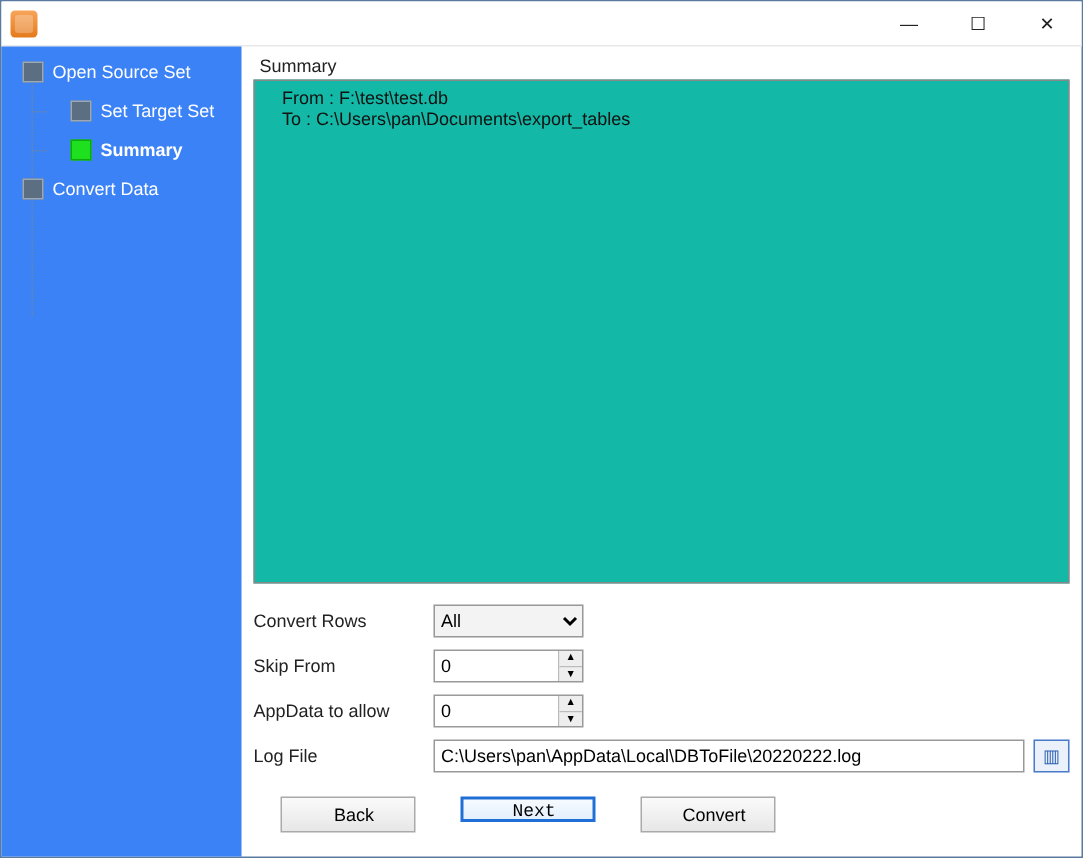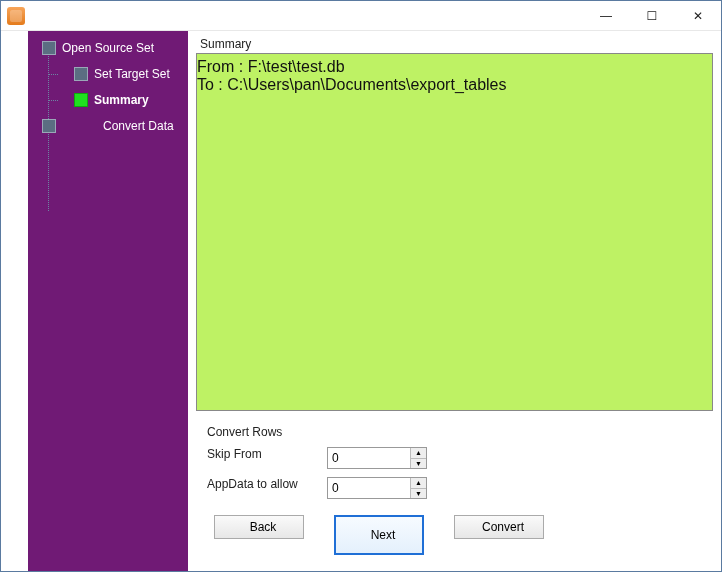--- a/index.html
+++ b/index.html
@@ -34,40 +34,39 @@
   .win-btn {
     width: 46px; height: 100%;
     display:flex; align-items:center; justify-content:center;
     color:#222;
   }
   .body {
     flex:1; display:flex; min-height:0;
   }
   .sidebar {
     width: 160px;
-    background: #701a75;
+    background: #3b82f6;
     color: #fff;
     padding-top: 6px;
     position: relative;
-    margin-left: 27px;
   }
   .tree-line {
     position:absolute; left:20px; top:22px; bottom: auto;
     width:0; border-left:1px dotted #6b86a3;
     height: 158px;
   }
   .step {
     display:flex; align-items:center;
     margin: 4px 0 12px 0;
     position:relative;
     white-space: nowrap;
   }
   .step.root { padding-left: 14px; }
   .step.child { padding-left: 46px; }
-  .step.last  { padding-left: 14px; gap: 41px; }
+  .step.last  { padding-left: 14px; }
   .step .sq {
     width: 14px; height:14px;
     border: 1px solid #9aa8b8;
     background: #5b6e82;
     margin-right: 6px;
     flex-shrink:0;
   }
   .step.current .sq { background: #1fe01f; border-color:#0fa80f; }
   .step .label { font-size: 12px; }
   .step.current .label { font-weight: bold; }
@@ -78,31 +77,31 @@
 
   .main {
     flex:1; display:flex; flex-direction:column;
     padding: 4px 8px 8px 8px;
     min-width:0;
   }
   .section-label { font-size:12px; color:#222; margin: 2px 4px; }
   .summary-box {
     flex:1;
     border: 1px solid #888;
-    background:#bef264;
-    padding: 4px 0;
-    font-size: 16px;
+    background:#14b8a6;
+    padding: 4px 18px;
+    font-size: 12px;
     color:#111;
     overflow:auto;
     white-space: pre;
     margin-bottom: 10px;
   }
   .form-row {
-    display:flex; align-items:flex-start;
-    margin: 4px 11px;
+    display:flex; align-items:center;
+    margin: 4px 0;
   }
   .form-row .lbl { width: 120px; font-size:12px; color:#222; }
   .form-row select,
   .form-row .spin,
   .form-row input[type=text] {
     font: inherit;
   }
   .form-row select {
     width: 100px; height: 22px;
     border:1px solid #999; background:#f3f3f3;
@@ -139,21 +138,22 @@
   }
   .btn {
     width: 90px; height: 24px;
     border:1px solid #aaa;
     background: linear-gradient(#fafafa,#e7e7e7);
     font:inherit; cursor:pointer;padding-left:14px;
   }
   .btn.primary {
     border:2px solid #1f6fd6;
     background: linear-gradient(#f6fbff,#e4f0fc);
-    height:40px;
+    height:17px;
+    font-family:Liberation Mono, monospace;
   }
 </style>
 </head>
 <body>
 
 <div class="window">
 
   <div class="titlebar">
     <div class="app-icon"></div>
     <div class="win-controls">
@@ -187,20 +187,23 @@
       </div>
     </div>
 
     <div class="main">
       <div class="section-label">Summary</div>
       <div class="summary-box"><span>From : F:\test\test.db</span>
 <span>To : C:\Users\pan\Documents\export_tables</span></div>
 
       <div class="form-row">
         <div class="lbl">Convert Rows</div>
+        <select>
+          <option>All</option>
+        </select>
       </div>
 
       <div class="form-row">
         <div class="lbl">Skip From</div>
         <div class="spin">
           <input value="0" style="">
           <div class="arrows">
             <div>▲</div>
             <div>▼</div>
           </div>
@@ -211,20 +214,27 @@
         <div class="lbl">AppData to allow</div>
         <div class="spin">
           <input value="0" style="">
           <div class="arrows">
             <div>▲</div>
             <div>▼</div>
           </div>
         </div>
       </div>
 
+      <div class="form-row">
+        <div class="lbl">Log File</div>
+        <input type="text" class="log-input" value="C:\Users\pan\AppData\Local\DBToFile\20220222.log" style="">
+        <div class="browse-btn">
+          <span>▥</span>
+        </div>
+      </div>
 
       <div class="button-row">
         <button class="btn">Back</button>
         <button class="btn primary">Next</button>
         <button class="btn">Convert</button>
       </div>
     </div>
   </div>
 </div>
 

